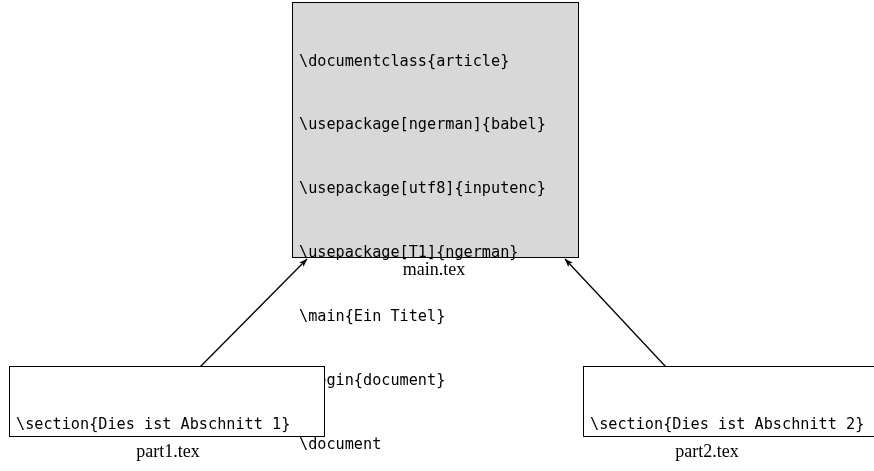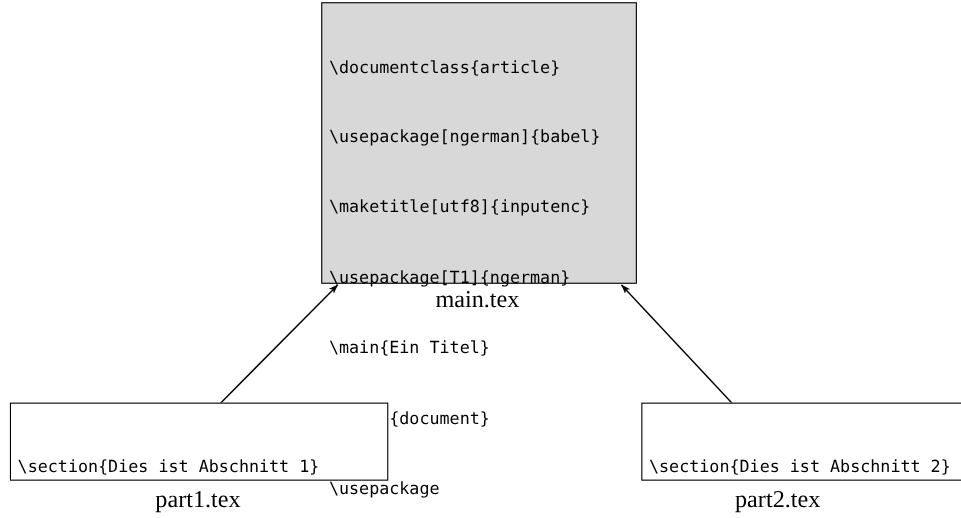--- a/index.html
+++ b/index.html
@@ -41,74 +41,74 @@
     left: 292px;
     top: 2px;
     width: 287px;
     height: 256px;
     background: #d8d8d8;
     padding: 5px 0 0 6px;
   }
   #part1-box {
     left: 9px;
     top: 366px;
-    width: 344px;
+    width: 316px;
     height: 71px;
     background: #ffffff;
     padding: 4px 0 0 6px;
   }
   #part2-box {
     left: 549px;
     top: 366px;
     width: 316px;
     height: 71px;
     background: #ffffff;
     padding: 4px 0 0 6px;
     margin-left: 34px;
   }
   .code-line {
     display: block;
     height: 21.3px;
   }
   .caption {
     position: absolute;
     font-family: "Liberation Serif", serif;
-    font-size: 22px;
+    font-size: 18px;
     color: #000000;
     text-align: center;
     white-space: nowrap;
     transform: translateX(-50%);
   }
   #caption-main  { left: 434px; top: 259px; }
-  #caption-part1 { left: 180px; top: 441px; text-align: center; }
+  #caption-part1 { left: 168px; top: 441px; text-align: center; }
   #caption-part2 { left: 707px; top: 441px; }
 </style>
 </head>
 <body>
 
 <div id="canvas">
 
   <svg id="arrows" viewBox="0 0 874 471" xmlns="http://www.w3.org/2000/svg">
     <defs>
       <marker id="ah" markerWidth="10" markerHeight="10" refX="8.2" refY="3.1" orient="auto" markerUnits="userSpaceOnUse">
         <path d="M0,0 L8.6,3.1 L0,6.2 L2.2,3.1 Z" fill="#000000"></path>
       </marker>
     </defs>
     <line x1="200" y1="367" x2="307" y2="259" stroke="#000000" stroke-width="1.3" marker-end="url(#ah)"></line>
     <line x1="666" y1="367" x2="565" y2="259" stroke="#000000" stroke-width="1.3" marker-end="url(#ah)"></line>
   </svg>
 
   <div class="code-box" id="main-box">
     <span class="code-line">\documentclass{article}</span>
     <span class="code-line">\usepackage[ngerman]{babel}</span>
-    <span class="code-line">\maketitle[utf8]{inputenc}</span>
+    <span class="code-line">\usepackage[utf8]{inputenc}</span>
     <span class="code-line">\usepackage[T1]{ngerman}</span>
     <span class="code-line">\main{Ein Titel}</span>
     <span class="code-line">\begin{document}</span>
-    <span class="code-line">\usepackage</span>
+    <span class="code-line">\document</span>
     
     
     
     
   </div>
   <div class="caption" id="caption-main">main.tex</div>
 
   <div class="code-box" id="part1-box">
     <span class="code-line">\section{Dies ist Abschnitt 1}</span>
     

